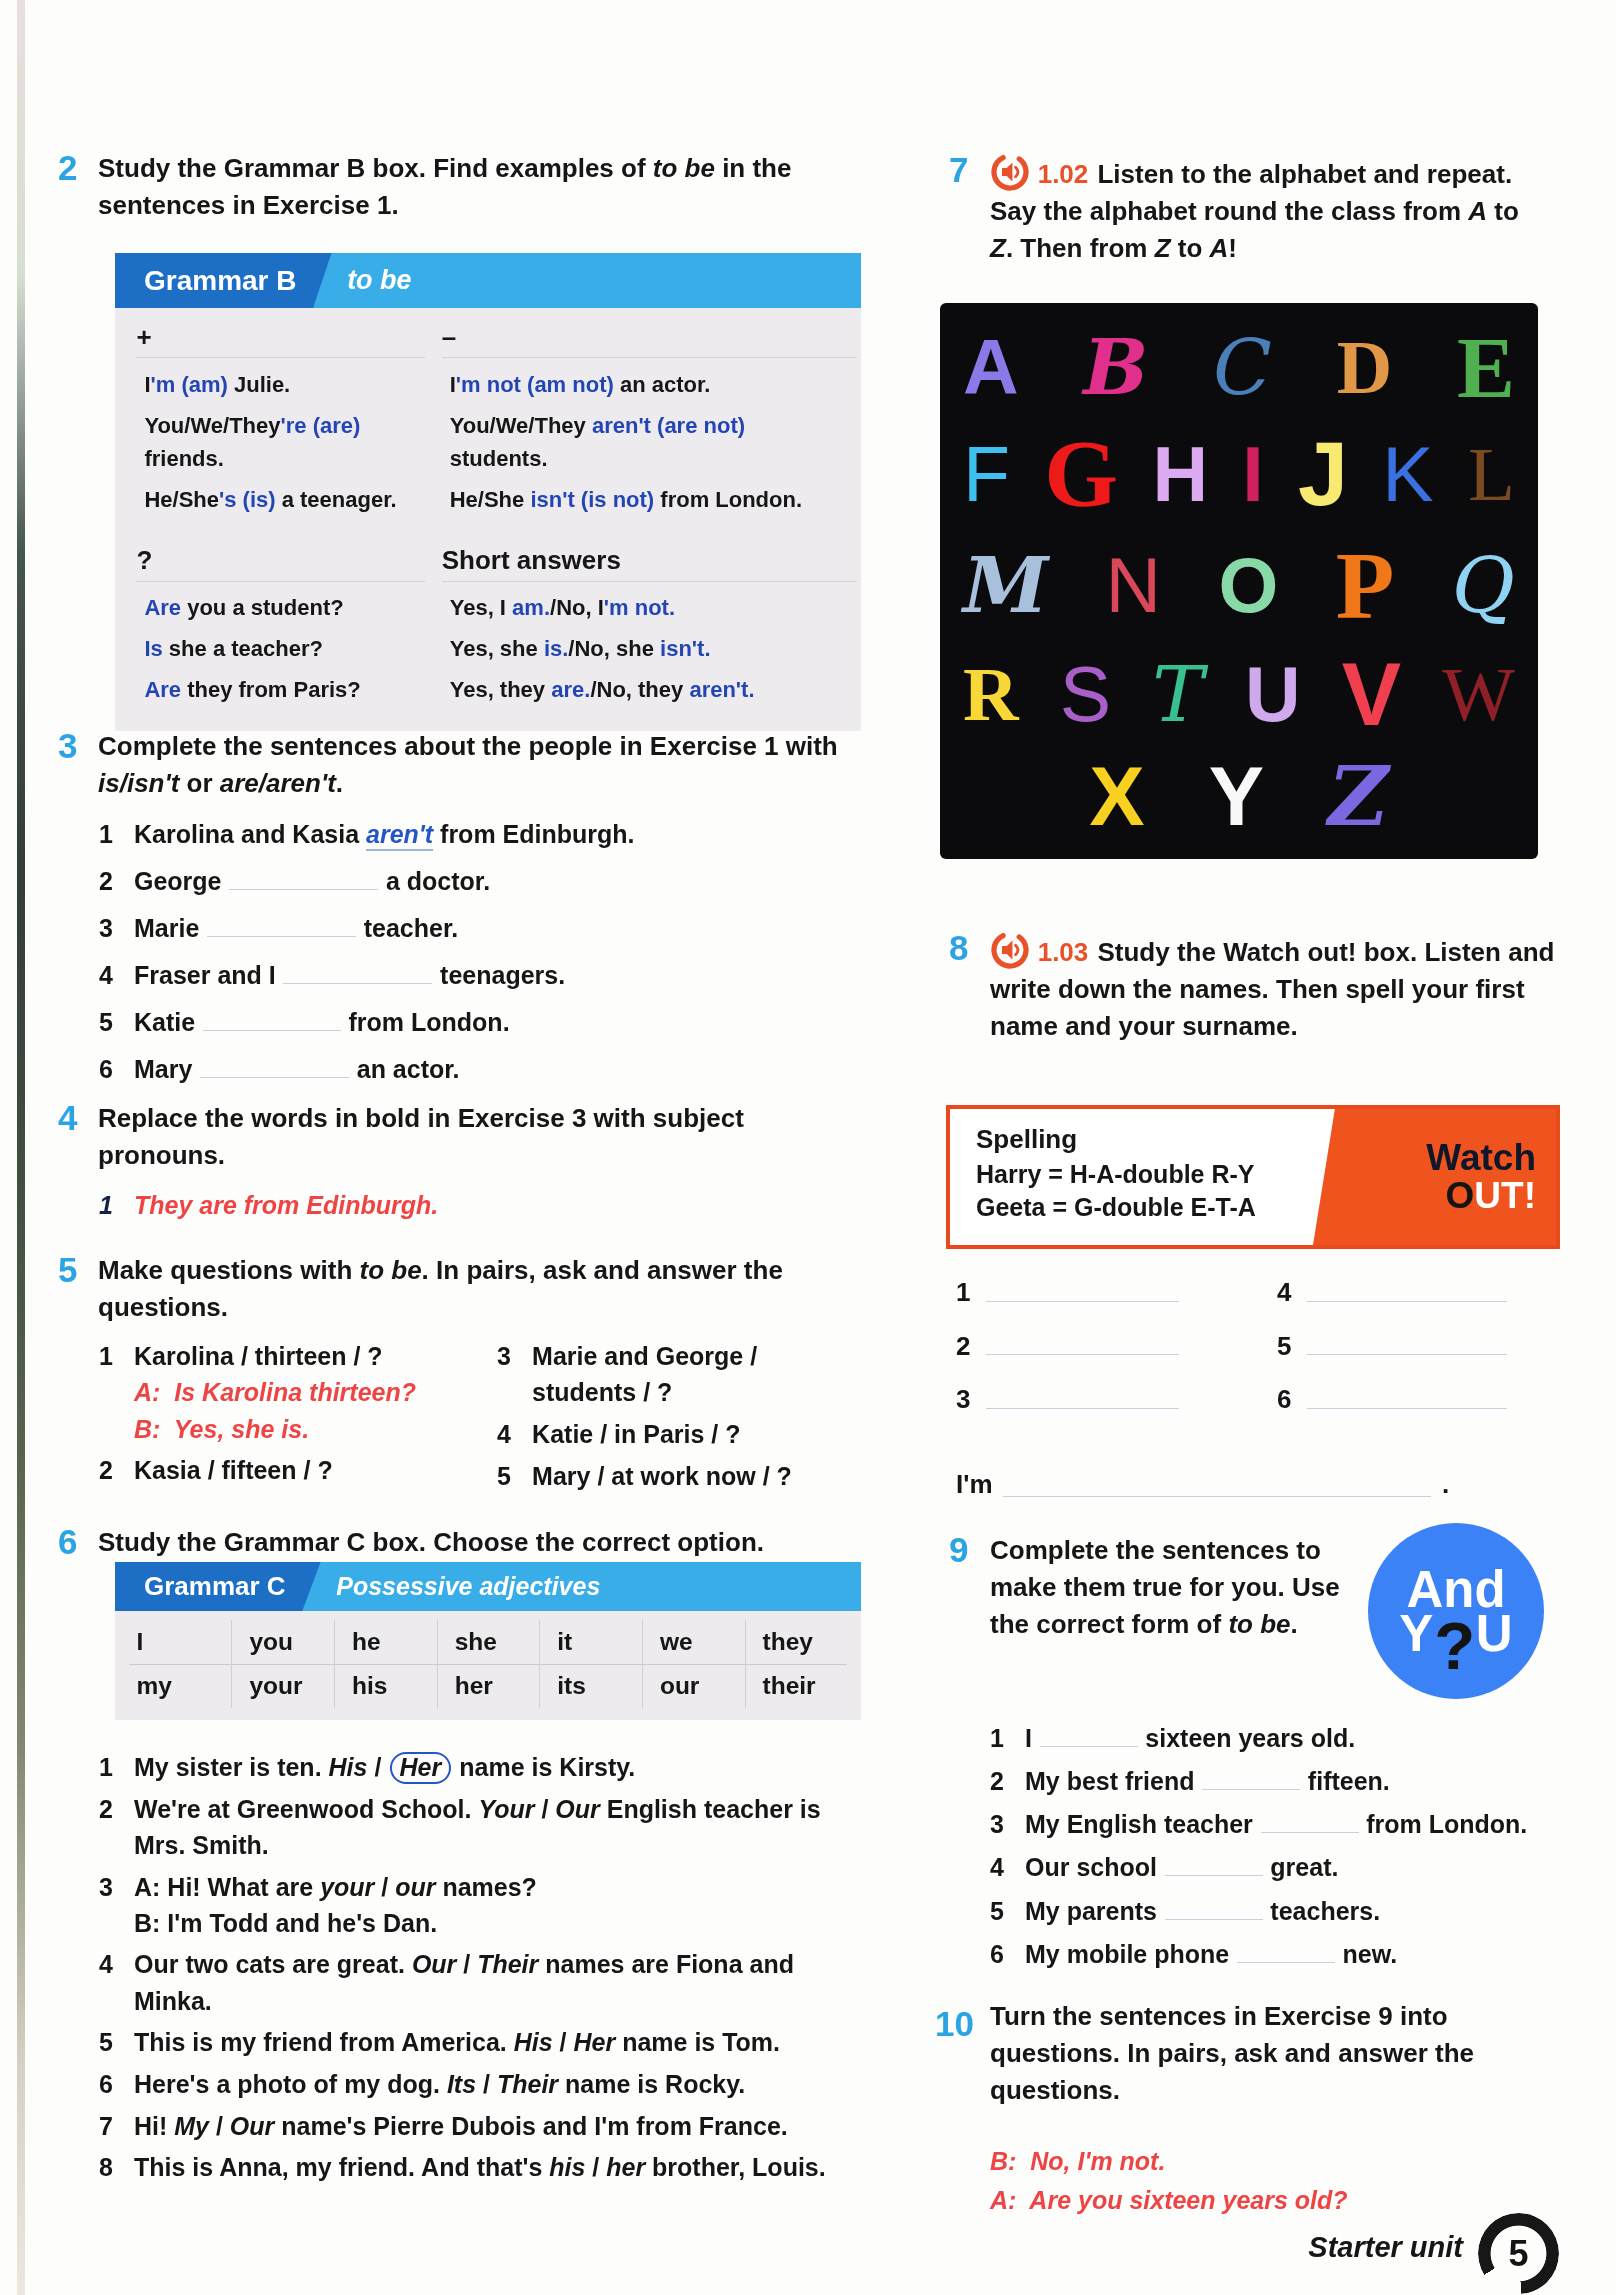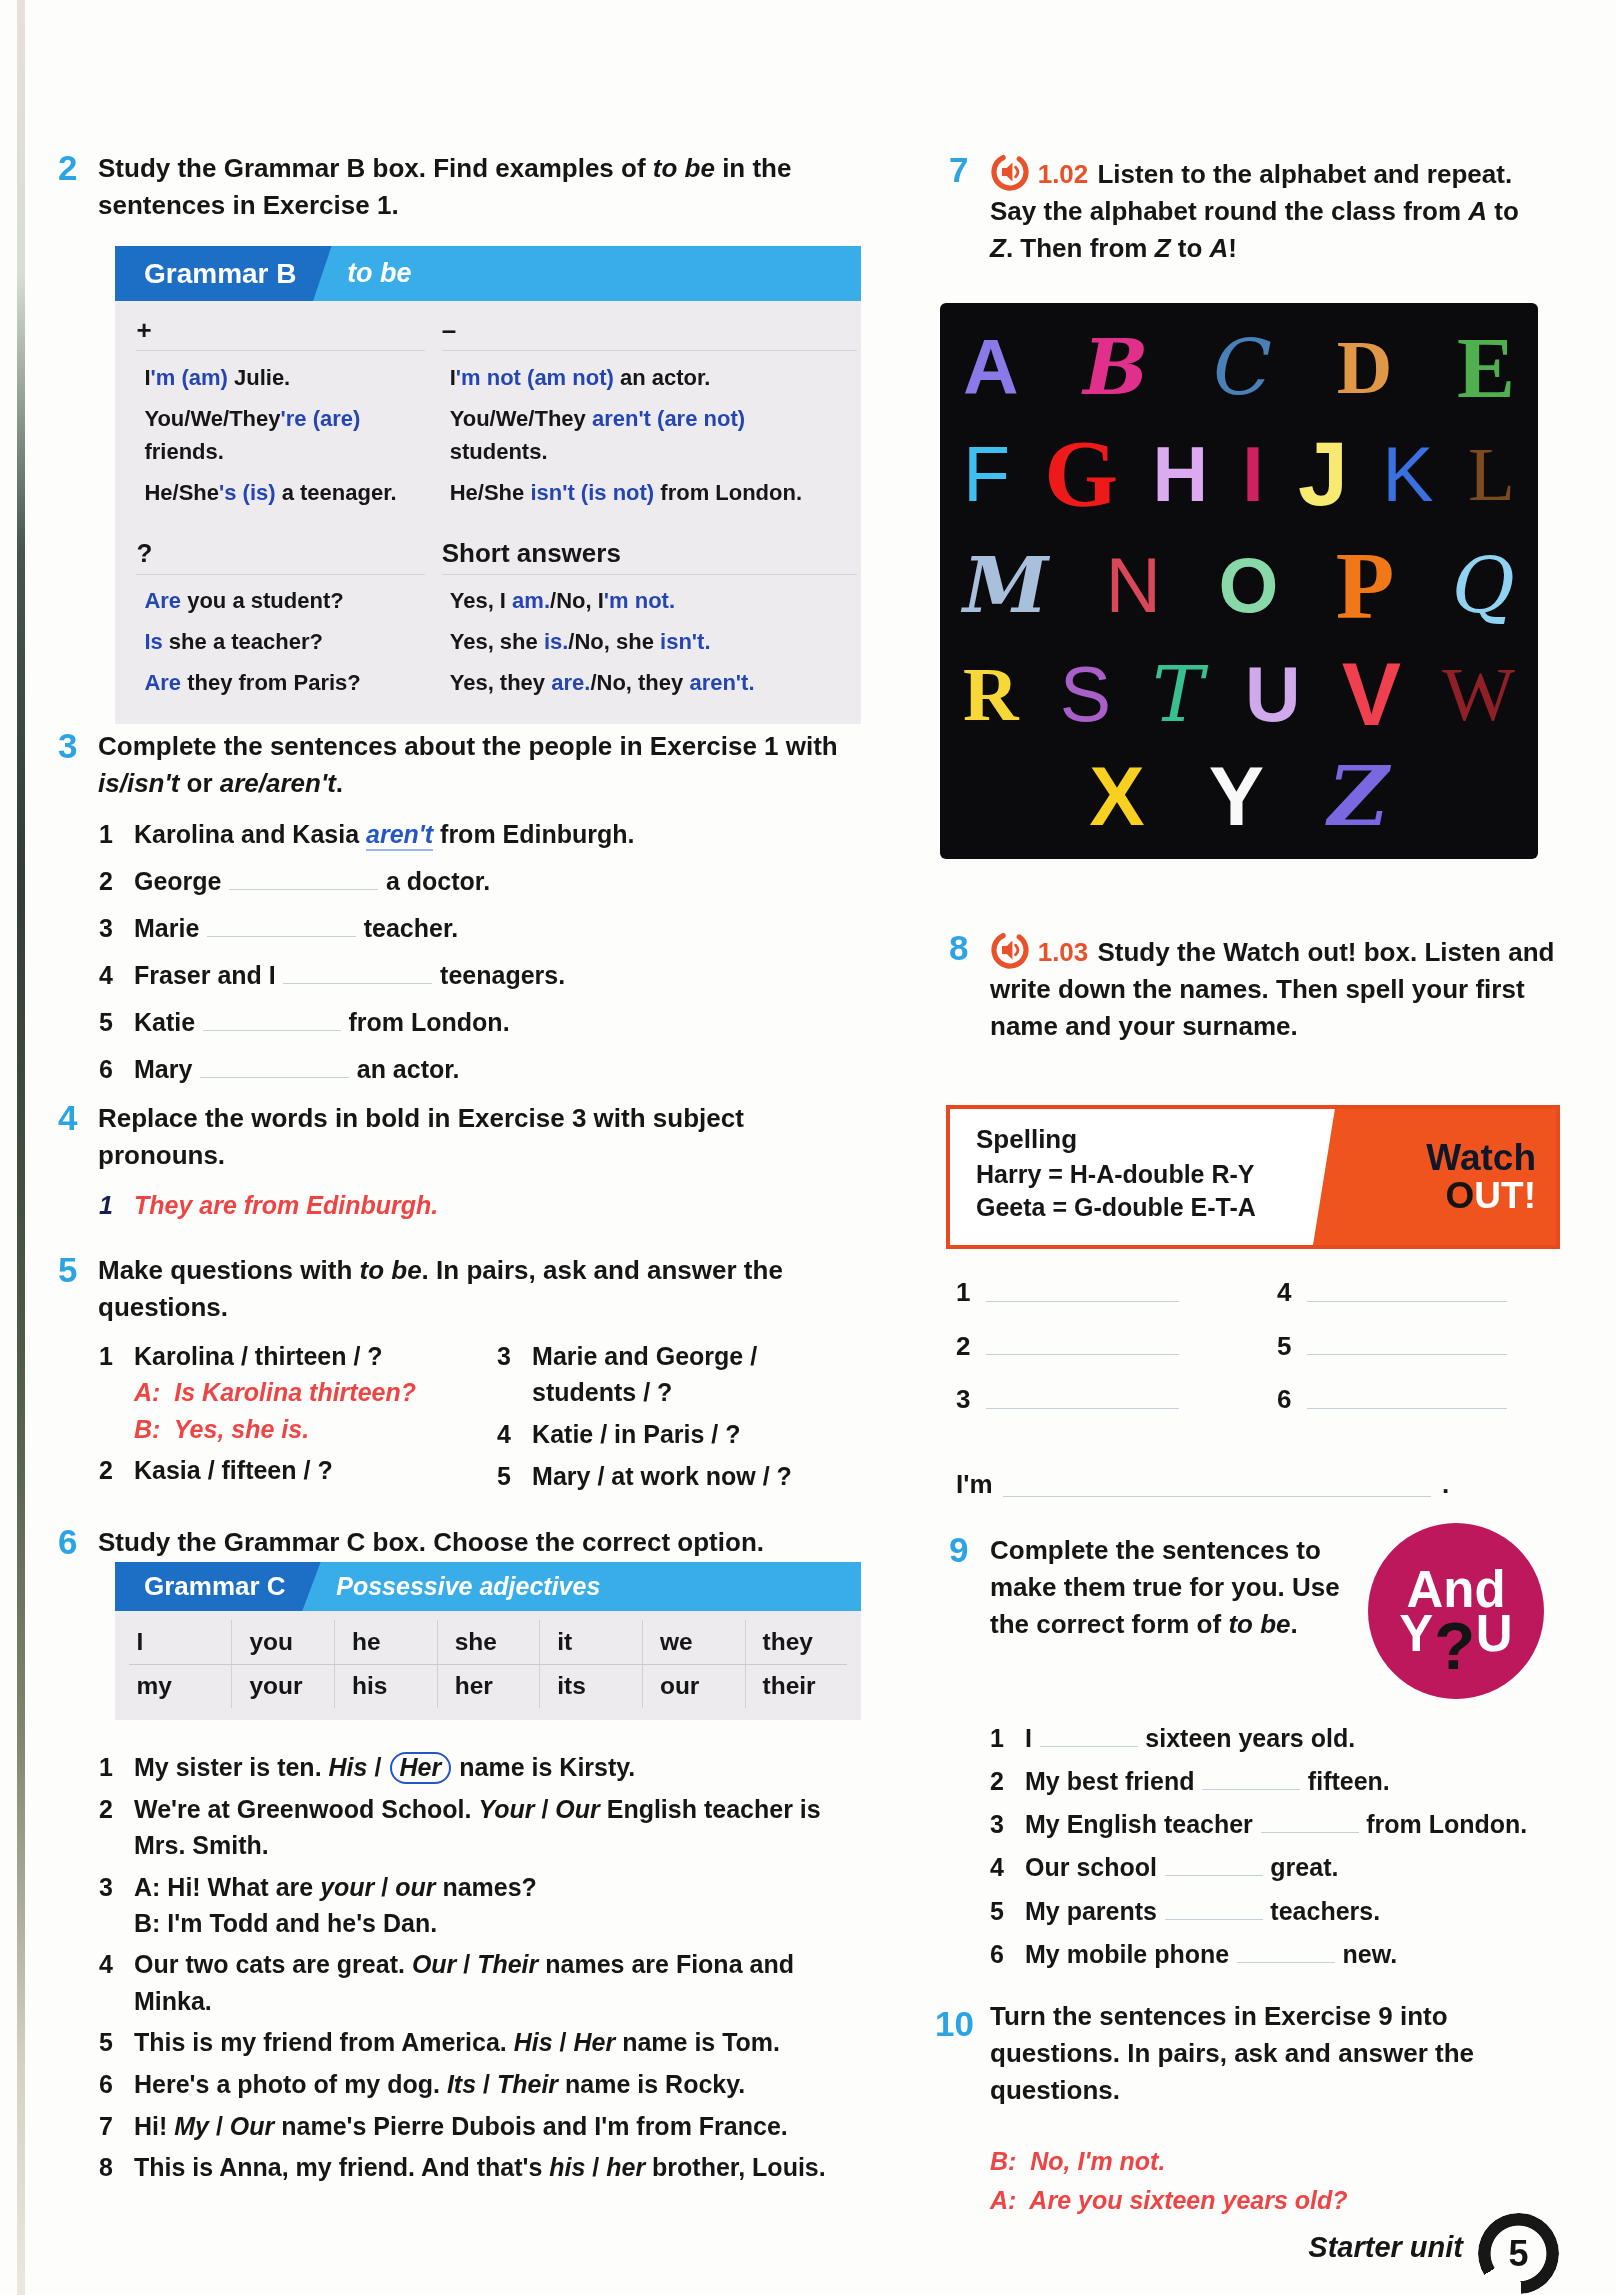--- a/index.html
+++ b/index.html
@@ -72,21 +72,21 @@
   .wb2{font-weight:bold;font-size:37px;line-height:1.02;color:#fff;}
   .wb2 .o{color:#141414;}
   
   .spellgrid{display:grid;grid-template-rows:repeat(3,1fr);grid-auto-flow:column;column-gap:57px;row-gap:27.5px;}
   .srow{display:flex;align-items:flex-end;gap:15.3px;}
   .snum{font-size:26px;font-weight:bold;line-height:1;}
   .srow .bl{margin:0 0 3.1px 0;}
   .imrow{display:flex;align-items:flex-end;gap:10.7px;font-size:26px;font-weight:bold;}
   .imrow .bl{margin:0 0 3.1px 0;}
   
-  .andyou{position:absolute;border-radius:50%;background:#be185d;display:flex;flex-direction:column;
+  .andyou{position:absolute;border-radius:50%;background:#3b82f6;display:flex;flex-direction:column;
           align-items:center;justify-content:center;color:#fff;font-weight:bold;}
   .ay1{font-size:51px;line-height:.95;}
   .ay2{font-size:51px;line-height:.8;display:flex;align-items:flex-start;}
   .ayq{color:#141414;font-size:67px;line-height:.62;position:relative;top:10.7px;margin:0 0.8px;}
   
   .footer-label{font-size:29px;font-weight:bold;text-align:right;font-style:italic;}
   .ring{position:absolute;}
   .ring .arc{position:absolute;inset:0;border-radius:50%;
        background:conic-gradient(from 238deg,#171717 0 298deg,transparent 298deg 360deg);
        -webkit-mask:radial-gradient(circle closest-side,transparent calc(100% - 13px),#000 calc(100% - 12.2px));
@@ -100,21 +100,21 @@
 <body>
 
 <div class="page">
   <div class="spine"></div>
 
   <section class="abs exrow" style="left:58px;top:150px;width:811px">
     <span class="exnum">2</span>
     <div class="extext"><span class="sg sg-k">Study the Grammar B box. Find examples of </span><span class="sg sg-i">to be</span><span class="sg sg-k"> in the sentences in Exercise 1.</span></div>
   </section>
 
-  <div class="gbox" style="left:115px;top:246px;width:746px">
+  <div class="gbox" style="left:115px;top:253px;width:746px">
     <div class="ghead">
       <div class="gh-dark">Grammar B</div>
       <div class="gh-light">to be</div>
     </div>
     <div class="gbody">
       <div class="gcols">
         <div>
           <div class="ghdr">+</div>
           <p class="gline"><span class="sg sg-k">I</span><span class="sg sg-b">'m (am)</span><span class="sg sg-k"> Julie.</span></p>
           <p class="gline"><span class="sg sg-k">You/We/They</span><span class="sg sg-b">'re (are)</span><span class="sg sg-k"> friends.</span></p>

